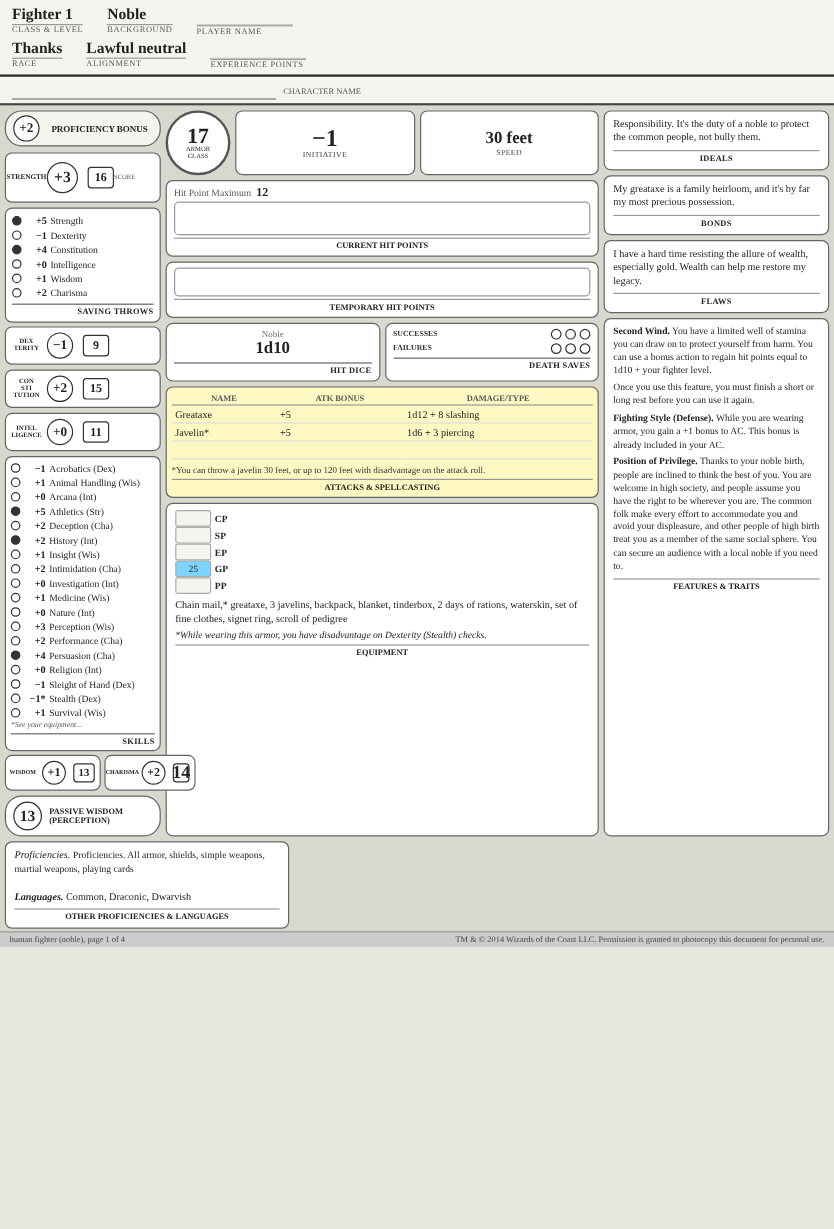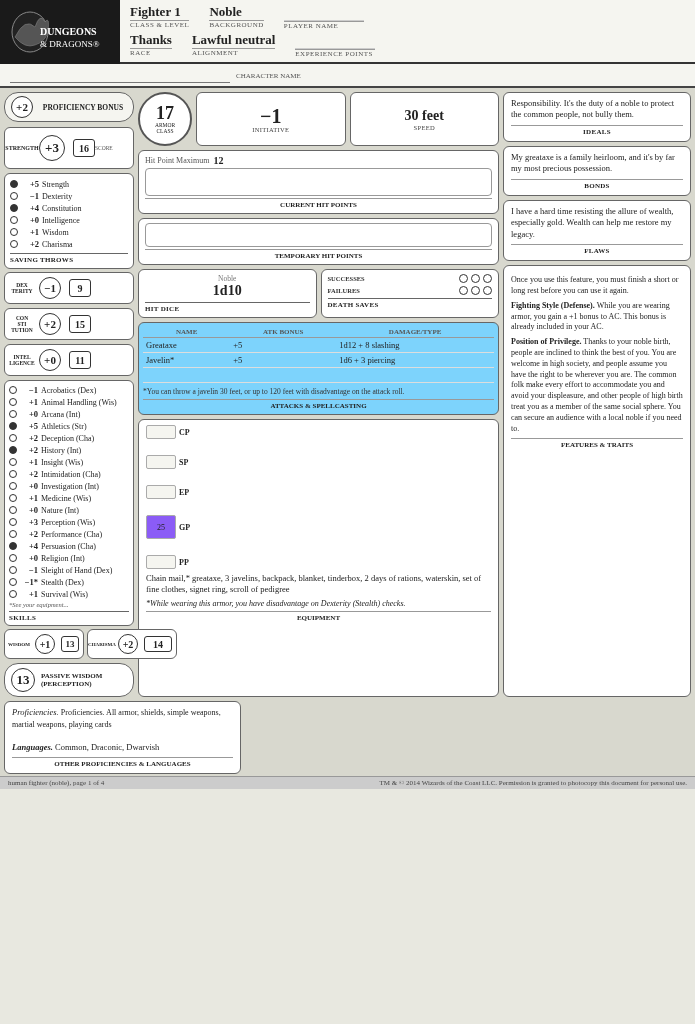--- a/index.html
+++ b/index.html
@@ -74,21 +74,21 @@
     }
 
     
     .section-box {
       background: #fff;
       border: 1.5px solid #666;
       border-radius: 6px;
       padding: 4px 5px;
     }
     .section-title {
-      text-align: left;
+      text-align: right;
       font-size: 7px;
       font-weight: bold;
       text-transform: uppercase;
       border-top: 1px solid #666;
       margin-top: 3px;
       padding-top: 2px;
       letter-spacing: 0.3px;
     }
     .skill-row {
       display: flex;
@@ -277,21 +277,21 @@
     }
     .section-lbl {
       font-size: 6.5px;
       text-transform: uppercase;
       font-weight: bold;
       color: #333;
     }
 
     
     .attacks-box {
-      background: #7dd3fc;
+      background: #fef9c3;
       border: 1.5px solid #666;
       border-radius: 6px;
       padding: 4px;
     }
     .attacks-table {
       width: 100%;
       border-collapse: collapse;
       font-size: 8.5px;
     }
     .attacks-table th {
@@ -415,30 +415,20 @@
 
     .top-section {
       display: flex;
       background: #d8d8ce;
     }
   </style>
 </head>
 <body>
 
 <div class="top-section">
-  <div style="background:#1a1a1a;width:120px;display:flex;align-items:center;justify-content:center;padding:4px;flex-shrink:0;">
-
-    <svg width="100" height="50" viewBox="0 0 100 50">
-      <ellipse cx="20" cy="25" rx="18" ry="20" fill="#222" stroke="#888" stroke-width="1"></ellipse>
-
-      <path d="M5,30 Q15,10 25,20 Q30,5 35,15 Q40,8 38,25 Q35,35 25,38 Q15,42 5,30Z" fill="#555" stroke="#888" stroke-width="0.5"></path>
-      <text x="30" y="28" fill="white" font-size="10" font-weight="bold" font-family="Times New Roman">DUNGEONS</text>
-      <text x="30" y="40" fill="white" font-size="9" font-family="Times New Roman">&amp; DRAGONS®</text>
-    </svg>
-  </div>
   <div style="flex:1;background:#f5f5f0;border-bottom:2px solid #333;">
     <div style="display:flex;padding:4px 10px 0 10px;gap:20px;">
       <div class="info-field">
         <span class="val">Fighter 1</span>
         <span class="lbl">CLASS &amp; LEVEL</span>
       </div>
       <div class="info-field">
         <span class="val">Noble</span>
         <span class="lbl">BACKGROUND</span>
       </div>
@@ -659,21 +649,21 @@
           <div style="width:20px;height:20px;border:1.5px solid #333;border-radius:50%;display:flex;align-items:center;justify-content:center;font-size:10px;font-weight:bold;background:#fff;">+1</div>
           <div class="ability-score-box" style="width:18px;height:16px;font-size:9px;">13</div>
         </div>
       </div>
       <div class="ability-box" style="height:30px;flex:1;position:relative;">
         <div style="position:absolute;left:1px;top:0;bottom:0;width:26px;display:flex;flex-direction:column;justify-content:center;align-items:center;">
           <span style="font-size:5px;text-transform:uppercase;font-weight:bold;text-align:center;">CHARISMA</span>
         </div>
         <div style="margin-left:26px;display:flex;align-items:center;gap:2px;">
           <div style="width:20px;height:20px;border:1.5px solid #333;border-radius:50%;display:flex;align-items:center;justify-content:center;font-size:10px;font-weight:bold;background:#fff;">+2</div>
-          <div class="ability-score-box" style="width:28px;height:16px;font-size:10px;">14</div>
+          <div class="ability-score-box" style="width:14px;height:16px;font-size:15px;">14</div>
         </div>
       </div>
     </div>
 
     <div class="passive-box">
       <div class="passive-num">13</div>
       <div class="passive-label">PASSIVE WISDOM<br>(PERCEPTION)</div>
     </div>
 
   </div>
@@ -763,35 +753,35 @@
         </tbody>
       </table>
       <div class="atk-note">*You can throw a javelin 30 feet, or up to 120 feet with disadvantage on the attack roll.</div>
       <div class="attacks-title">ATTACKS &amp; SPELLCASTING</div>
     </div>
 
     <div style="display:flex;gap:4px;flex:1;">
 
       <div class="equipment-box" style="flex:1;">
 
-        <div style="display:flex;flex-direction:column;gap:16px;margin-bottom:4px;">
+        <div style="display:flex;flex-direction:column;gap:0;margin-bottom:4px;">
           <div style="display:flex;align-items:center;gap:3px;">
             <div style="width:30px;height:14px;border:1px solid #aaa;border-radius:2px;background:#f5f5f0;"></div>
             <span style="font-size:8px;font-weight:bold;">CP</span>
           </div>
           <div style="display:flex;align-items:center;gap:3px;">
             <div style="width:30px;height:14px;border:1px solid #aaa;border-radius:2px;background:#f5f5f0;"></div>
             <span style="font-size:8px;font-weight:bold;">SP</span>
           </div>
           <div style="display:flex;align-items:center;gap:3px;">
             <div style="width:30px;height:14px;border:1px solid #aaa;border-radius:2px;background:#f5f5f0;"></div>
             <span style="font-size:8px;font-weight:bold;">EP</span>
           </div>
           <div style="display:flex;align-items:center;gap:3px;">
-            <div style="width:30px;height:24px;border:1px solid #aaa;border-radius:2px;background:#8b5cf6;display:flex;align-items:center;justify-content:center;font-size:8px;">25</div>
+            <div style="width:30px;height:14px;border:1px solid #aaa;border-radius:2px;background:#7dd3fc;display:flex;align-items:center;justify-content:center;font-size:8px;">25</div>
             <span style="font-size:8px;font-weight:bold;">GP</span>
           </div>
           <div style="display:flex;align-items:center;gap:3px;">
             <div style="width:30px;height:14px;border:1px solid #aaa;border-radius:2px;background:#f5f5f0;"></div>
             <span style="font-size:8px;font-weight:bold;">PP</span>
           </div>
         </div>
         <div style="font-size:8.5px;line-height:1.3;">Chain mail,* greataxe, 3 javelins, backpack, blanket, tinderbox, 2 days of rations, waterskin, set of fine clothes, signet ring, scroll of pedigree</div>
         <div style="font-size:8px;margin-top:4px;font-style:italic;">*While wearing this armor, you have disadvantage on Dexterity (Stealth) checks.</div>
         <div class="equip-title">EQUIPMENT</div>
@@ -813,20 +803,21 @@
       <div class="trait-title">BONDS</div>
     </div>
 
     <div class="trait-box">
       <div style="font-size:8.5px;line-height:1.35;">I have a hard time resisting the allure of wealth, especially gold. Wealth can help me restore my legacy.</div>
       <div class="trait-title">FLAWS</div>
     </div>
 
     <div class="features-box">
       <div style="font-size:8px;line-height:1.35;">
+        <p><strong>Second Wind.</strong> <span>You have a limited well of stamina you can draw on to protect yourself from harm. You can use a bonus action to regain hit points equal to 1d10 + your fighter level.</span></p>
         <p style="margin-top:4px;">Once you use this feature, you must finish a short or long rest before you can use it again.</p>
         <p style="margin-top:4px;"><strong>Fighting Style (Defense).</strong> <span>While you are wearing armor, you gain a +1 bonus to AC. This bonus is already included in your AC.</span></p>
         <p style="margin-top:4px;"><strong>Position of Privilege.</strong> <span>Thanks to your noble birth, people are inclined to think the best of you. You are welcome in high society, and people assume you have the right to be wherever you are. The common folk make every effort to accommodate you and avoid your displeasure, and other people of high birth treat you as a member of the same social sphere. You can secure an audience with a local noble if you need to.</span></p>
       </div>
       <div class="features-title">FEATURES &amp; TRAITS</div>
     </div>
 
   </div>
 
 </div>

